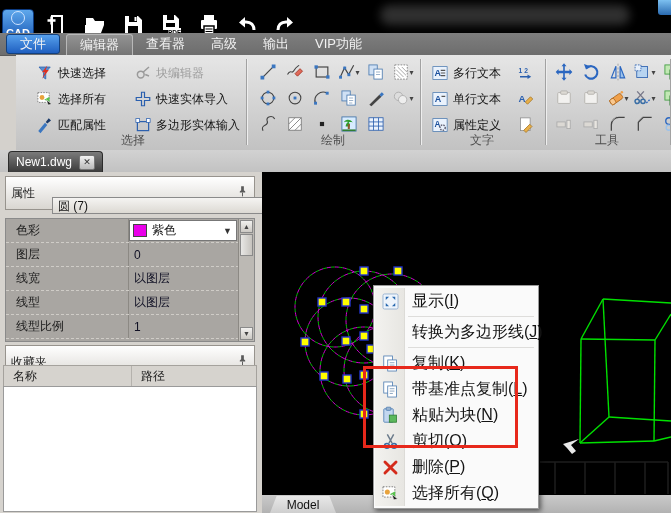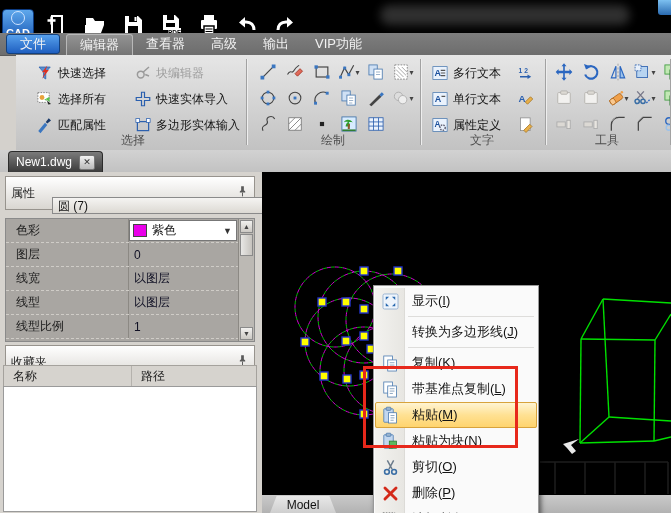--- a/index.html
+++ b/index.html
@@ -69,21 +69,21 @@
   #canvas{left:262px;top:172px;width:409px;height:323px;background:#000;}
   #modelstrip{left:262px;top:495px;width:409px;height:18px;background:linear-gradient(#cacaca,#b2b2b2);}
   #modeltab{position:absolute;left:8px;top:1px;width:66px;height:17px;background:linear-gradient(#e8e8e8,#cfcfcf);
      clip-path:polygon(10% 0,90% 0,100% 100%,0 100%);display:flex;align-items:center;justify-content:center;
      font-size:12px;color:#111;}
   
   #ctxmenu{left:373px;top:285px;width:162px;background:#fafafa;border:1px solid #9a9a9a;
      box-shadow:2px 2px 5px rgba(0,0,0,.55);padding:2px 1px;z-index:20;}
   #ctxmenu .gutterbg{position:absolute;left:1px;top:2px;bottom:2px;width:29px;
      background:linear-gradient(90deg,#f3f2ef,#e7e6e2);border-right:1px solid #dcdbd7;}
-  .mi{position:relative;height:26px;display:flex;align-items:center;font-size:13px;color:#141414;}
+  .mi{position:relative;height:26px;display:flex;align-items:center;font-size:16px;color:#141414;}
   .mi .micon{width:30px;display:flex;align-items:center;justify-content:center;flex:0 0 30px;}
   .mi .mlab{padding-left:7px;white-space:nowrap;}
   .mi.hl{background:linear-gradient(#fff6d8,#ffe193 50%,#ffd36b);outline:1px solid #d8a33c;outline-offset:-1px;border-radius:2px;}
   .msep{height:1px;background:#dedddb;margin:2px 3px 2px 33px;}
   #redbox{left:363px;top:366px;width:149px;height:76px;border:3px solid #e7281b;z-index:30;}
 </style>
 </head>
 <body>
 
 <div id="app">
@@ -682,31 +682,20 @@
       <div class="mi">
         <span class="micon">
           <svg viewBox="0 0 24 24" width="19" height="19" style="font-family: &quot;Liberation Sans&quot;, sans-serif;">
             <rect x="3.5" y="2.5" width="11" height="14" fill="#fff" stroke="#4a7ab0"></rect>
             <rect x="8.5" y="7.5" width="11" height="14" fill="#fff" stroke="#4a7ab0"></rect>
             <path d="M11 11h6M11 14h6M11 17h4" stroke="#8aa4c0" stroke-width="1.2"></path>
           </svg>
         </span>
         <span class="mlab">带基准点复制(<u>L</u>)</span>
       </div>
-      <div class="mi hl">
-        <span class="micon">
-          <svg viewBox="0 0 24 24" width="19" height="19" style="font-family: &quot;Liberation Sans&quot;, sans-serif;">
-            <rect x="3.5" y="3.5" width="12" height="17" rx="1" fill="#c3d7ef" stroke="#4a7ab0"></rect>
-            <rect x="6.5" y="1.5" width="6" height="4" rx="1" fill="#9ab4d0" stroke="#4a7ab0"></rect>
-            <rect x="9.5" y="8.5" width="10" height="13" fill="#fff" stroke="#4a7ab0"></rect>
-            <path d="M12 12h5M12 15h5M12 18h4" stroke="#8aa4c0" stroke-width="1.2"></path>
-          </svg>
-        </span>
-        <span class="mlab">粘贴(<u>M</u>)</span>
-      </div>
       <div class="mi">
         <span class="micon">
           <svg viewBox="0 0 24 24" width="19" height="19" style="font-family: &quot;Liberation Sans&quot;, sans-serif;">
             <rect x="3.5" y="3.5" width="12" height="17" rx="1" fill="#c3d7ef" stroke="#4a7ab0"></rect>
             <rect x="6.5" y="1.5" width="6" height="4" rx="1" fill="#9ab4d0" stroke="#4a7ab0"></rect>
             <rect x="10.5" y="11.5" width="9" height="9" fill="#5cb85c" stroke="#2e7d32"></rect>
           </svg>
         </span>
         <span class="mlab">粘贴为块(<u>N</u>)</span>
       </div>

